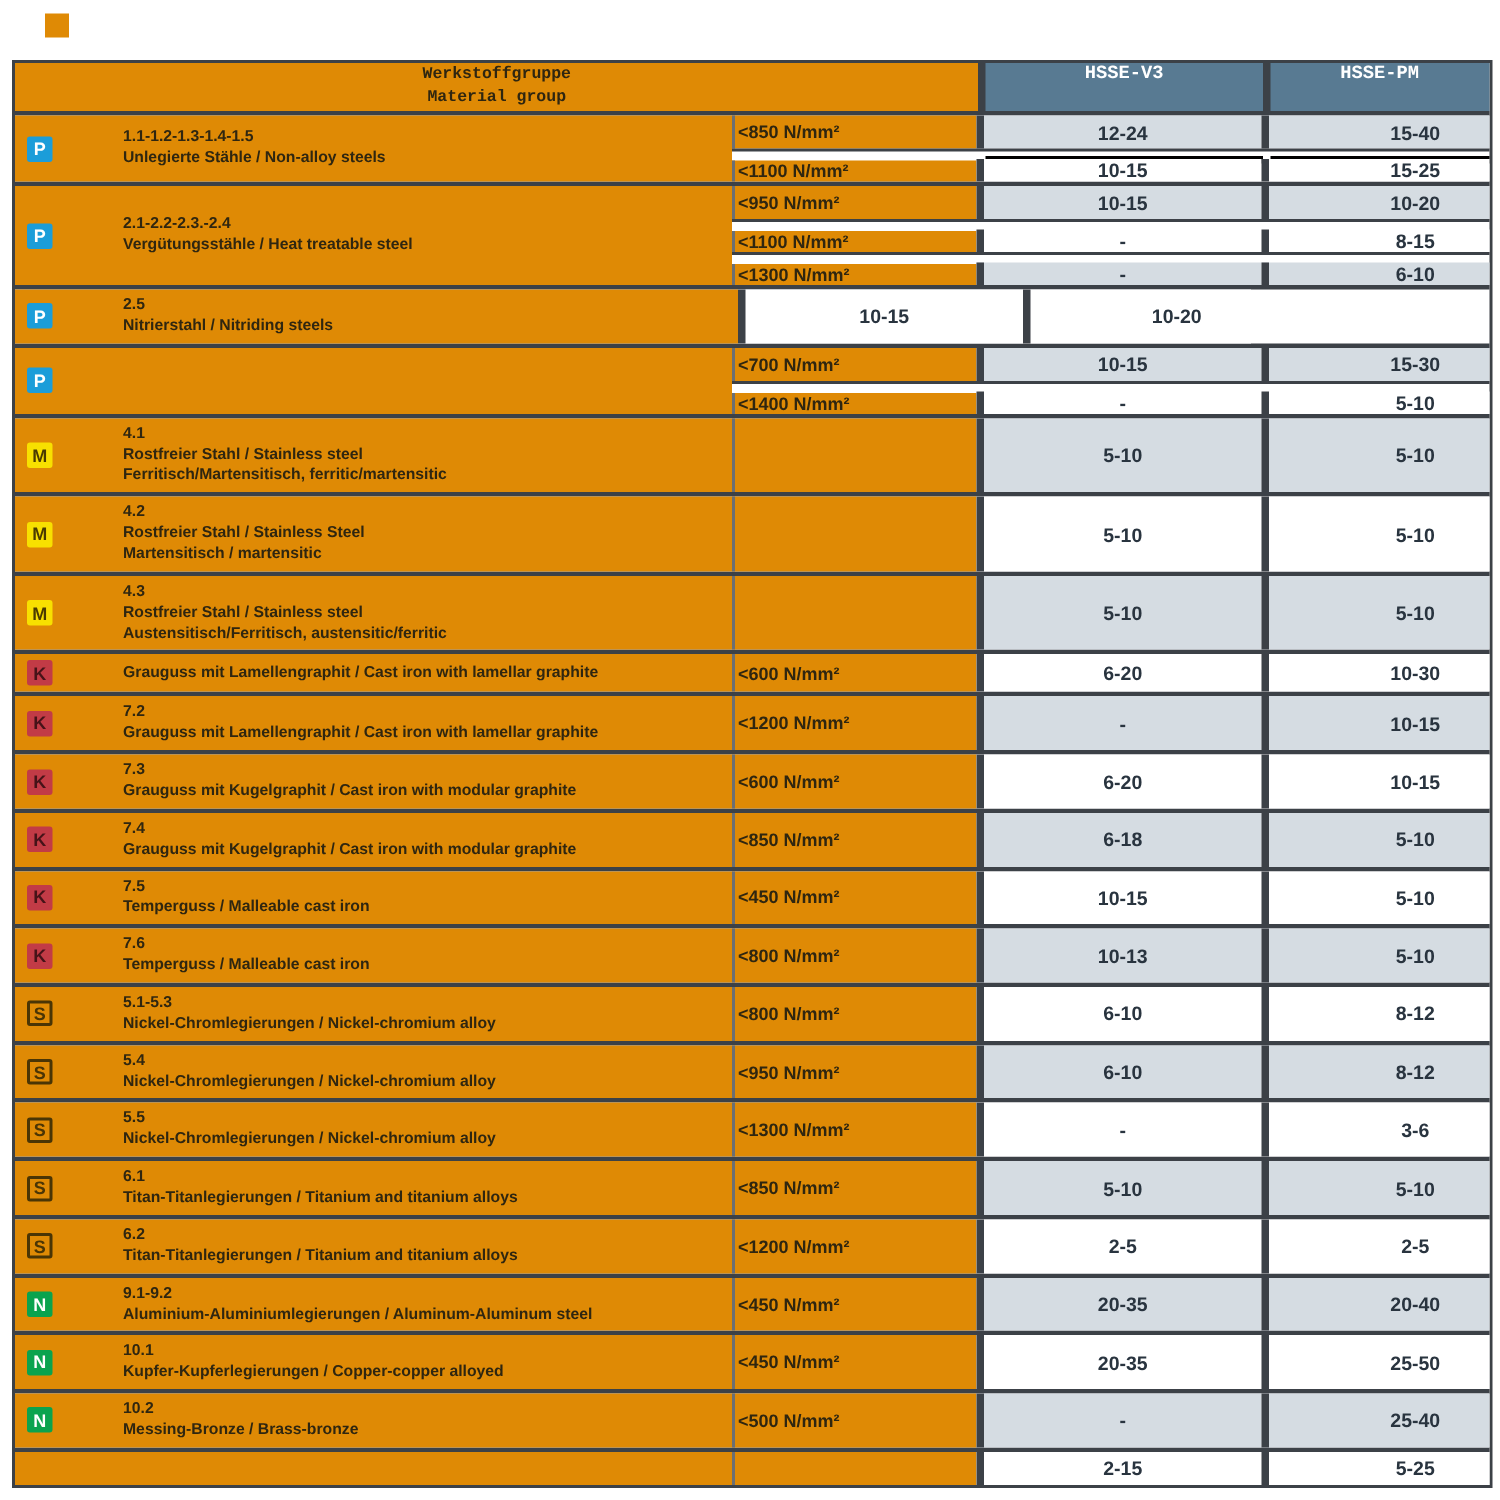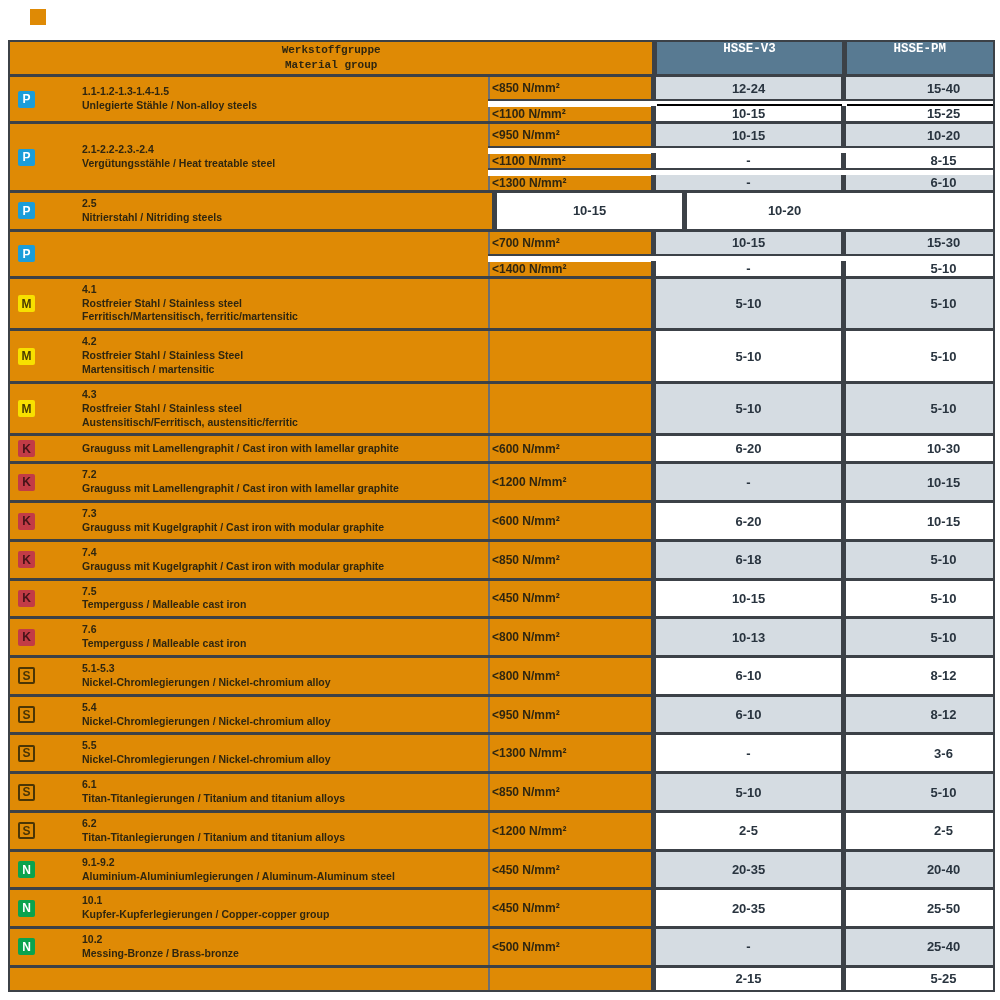--- a/index.html
+++ b/index.html
@@ -389,21 +389,21 @@
             <div class="val v3 shade-gray">20-35</div>
             <div class="val pm shade-gray">20-40</div>
           </div>
         </div>
       </div>
       <div class="group">
         <div class="label-cell">
           <span class="badge" style="background: rgb(10, 163, 78); color: rgb(255, 255, 255);">N</span>
           <div class="lbl">
             <div>10.1</div>
-            <div>Kupfer-Kupferlegierungen / Copper-copper group</div>
+            <div>Kupfer-Kupferlegierungen / Copper-copper alloyed</div>
           </div>
         </div>
         <div class="subcol">
           <div class="subrow">
             <div class="strength">&lt;450 N/mm²</div>
             <div class="val v3 shade-white">20-35</div>
             <div class="val pm shade-white">25-50</div>
           </div>
         </div>
       </div>

